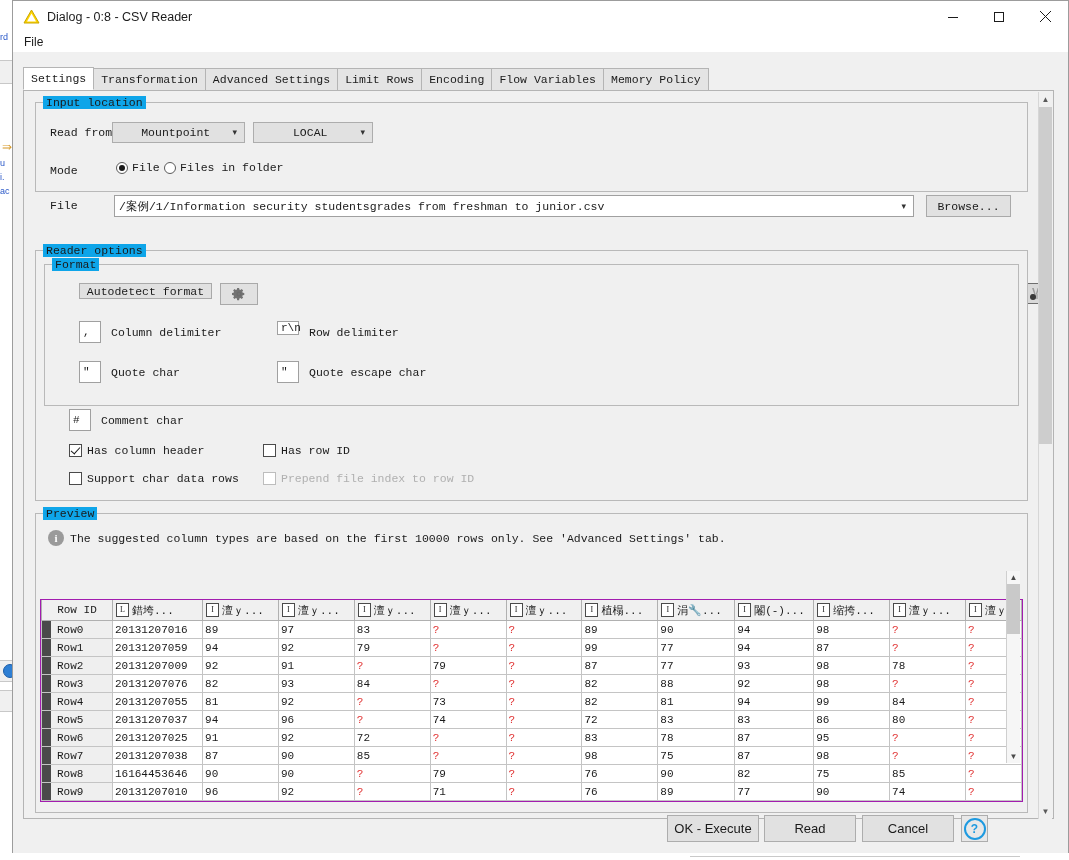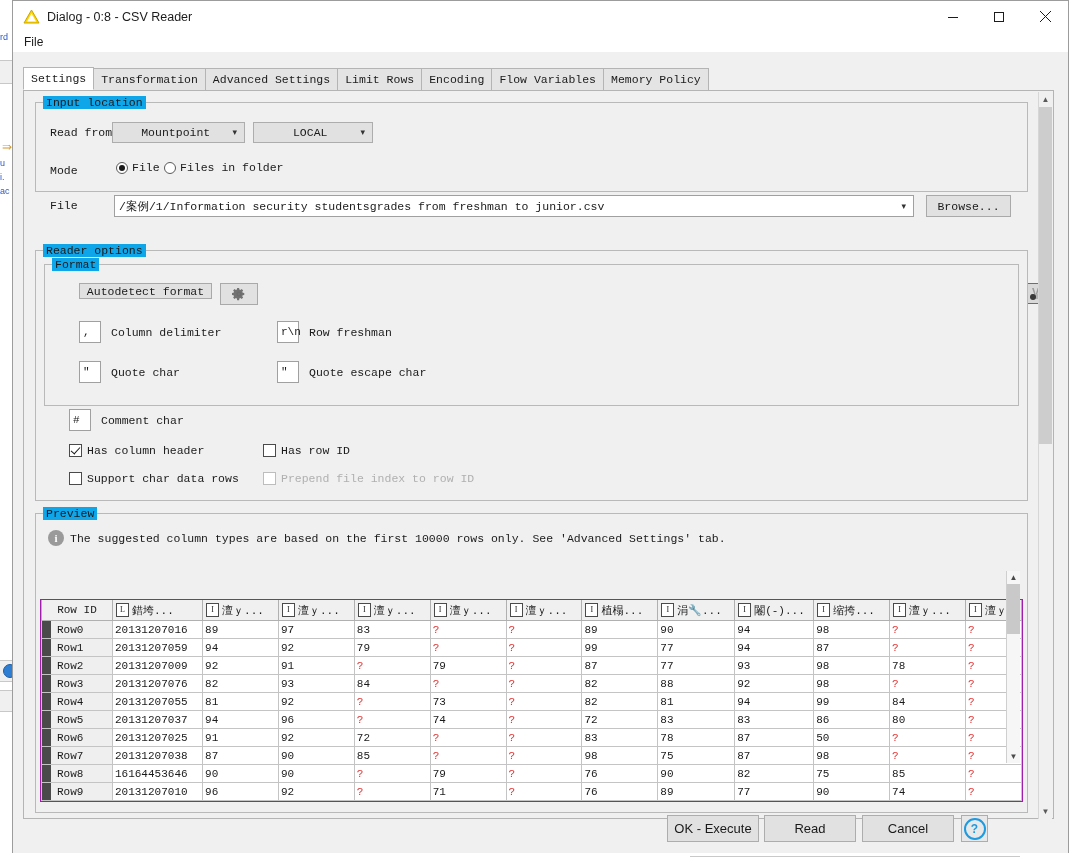--- a/index.html
+++ b/index.html
@@ -417,24 +417,24 @@
                 <path d="M8 5.1a2.9 2.9 0 1 0 0 5.8 2.9 2.9 0 0 0 0-5.8zm0 4.3a1.4 1.4 0 1 1 0-2.8 1.4 1.4 0 0 1 0 2.8z" fill="#6b6b6b"></path>
                 <path d="M14 9.1V6.9l-1.8-.3a4.6 4.6 0 0 0-.5-1.2l1-1.5-1.6-1.6-1.5 1a4.6 4.6 0 0 0-1.2-.5L8.1 1H5.9l-.3 1.8a4.6 4.6 0 0 0-1.2.5l-1.5-1L1.3 3.9l1 1.5a4.6 4.6 0 0 0-.5 1.2L0 6.9v2.2l1.8.3c.1.4.3.8.5 1.2l-1 1.5 1.6 1.6 1.5-1c.4.2.8.4 1.2.5l.3 1.8h2.2l.3-1.8c.4-.1.8-.3 1.2-.5l1.5 1 1.6-1.6-1-1.5c.2-.4.4-.8.5-1.2L14 9.1z" fill="#6b6b6b" opacity="0.95"></path>
               </svg>
             </div>
 
             <div class="smallbox" style="left:34px; top:56px; width:22px; height:22px;">
               <span>,</span>
             </div>
             <div class="lbl" style="left:66px; top:61px;">Column delimiter</div>
 
-            <div class="smallbox" style="left:232px; top:56px; width:22px; height:22px;">
+            <div class="smallbox" style="left:232px; top:56px; width:22px; height:14px;">
               <span>r\n</span>
             </div>
-            <div class="lbl" style="left:264px; top:61px;">Row freshman</div>
+            <div class="lbl" style="left:264px; top:61px;">Row delimiter</div>
 
             <div class="smallbox" style="left:34px; top:96px; width:22px; height:22px;">
               <span>"</span>
             </div>
             <div class="lbl" style="left:66px; top:101px;">Quote char</div>
 
             <div class="smallbox" style="left:232px; top:96px; width:22px; height:22px;">
               <span>"</span>
             </div>
             <div class="lbl" style="left:264px; top:101px;">Quote escape char</div>
@@ -645,21 +645,21 @@
                     <td class="rowid">Row6</td>
                     <td>20131207025</td>
                     <td>91</td>
                     <td>92</td>
                     <td>72</td>
                     <td class="missing">?</td>
                     <td class="missing">?</td>
                     <td>83</td>
                     <td>78</td>
                     <td>87</td>
-                    <td>50</td>
+                    <td>95</td>
                     <td class="missing">?</td>
                     <td class="missing">?</td>
                   </tr>
                   <tr>
                     <td class="rowid">Row7</td>
                     <td>20131207038</td>
                     <td>87</td>
                     <td>90</td>
                     <td>85</td>
                     <td class="missing">?</td>

